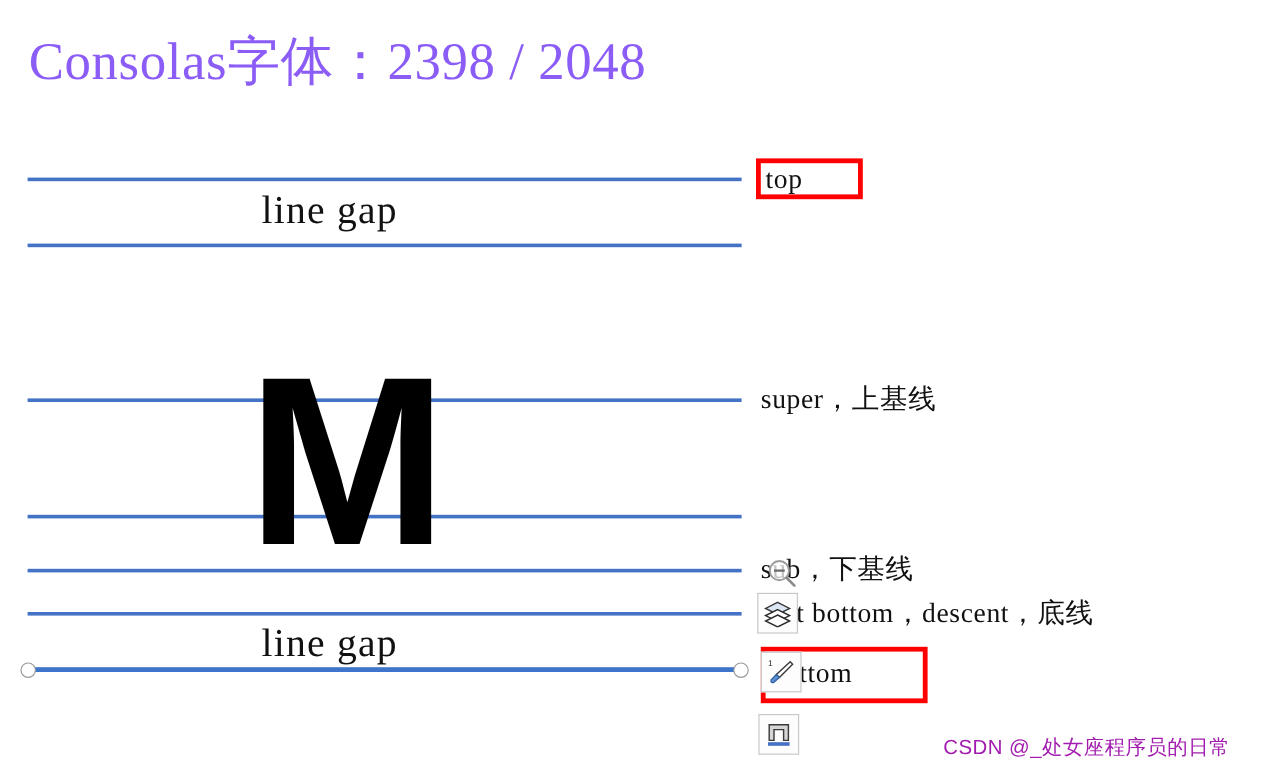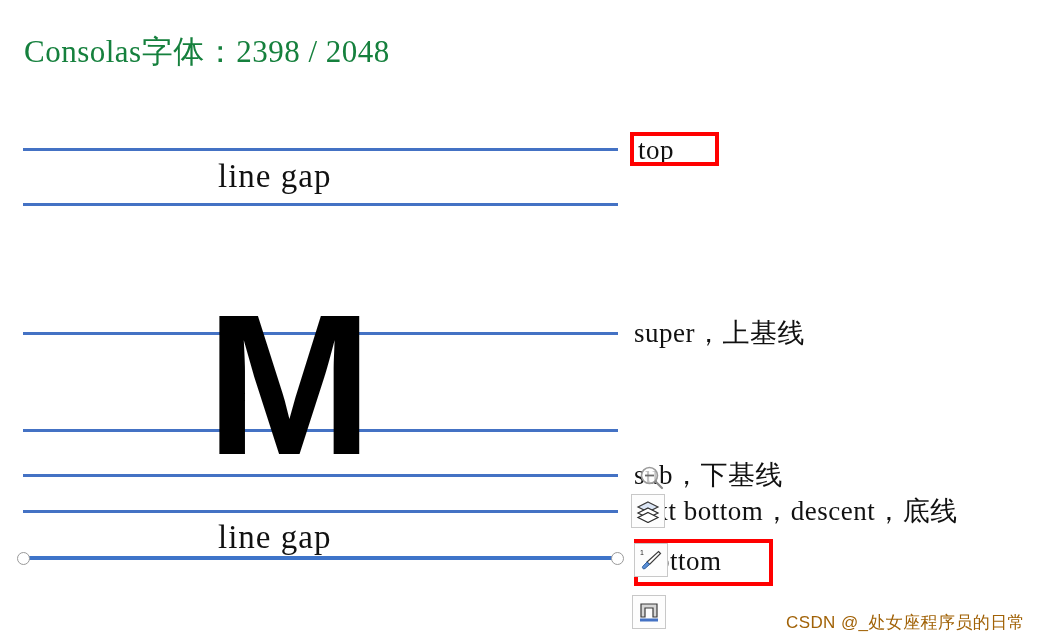--- a/index.html
+++ b/index.html
@@ -17,23 +17,23 @@
     background: #ffffff;
     overflow: hidden;
   }
 
   
   .title {
     position: absolute;
     left: 24px;
     top: 30px;
     font-family: "Liberation Serif", serif;
-    font-size: 31px;
+    font-size: 44px;
     line-height: 44px;
-    color: #15803d;
+    color: #8b5cf6;
     white-space: nowrap;
     letter-spacing: 0.5px;
   }
 
   
   .guide-line {
     position: absolute;
     height: 3px;
     background: #4472C4;
   }
@@ -72,21 +72,21 @@
     font-size: 200px;
     line-height: 1;
     color: #000000;
     white-space: nowrap;
   }
 
   
   .rlabel {
     position: absolute;
     font-family: "Liberation Serif", serif;
-    font-size: 27px;
+    font-size: 23px;
     line-height: 34px;
     color: #111;
     white-space: nowrap;
     letter-spacing: 0.5px;
   }
 
   
   .red-box {
     position: absolute;
     border: 4px solid #FF0000;
@@ -111,21 +111,21 @@
     border: none;
   }
   .tool-icon svg { display: block; }
 
   
   .watermark {
     position: absolute;
     font-family: "Liberation Sans", sans-serif;
     font-size: 17px;
     line-height: 22px;
-    color: #a16207;
+    color: #a21caf;
     white-space: nowrap;
     letter-spacing: 0.4px;
   }
 </style>
 </head>
 <body>
 
 <div id="stage">
 
   <div class="title">Consolas字体：2398 / 2048</div>

